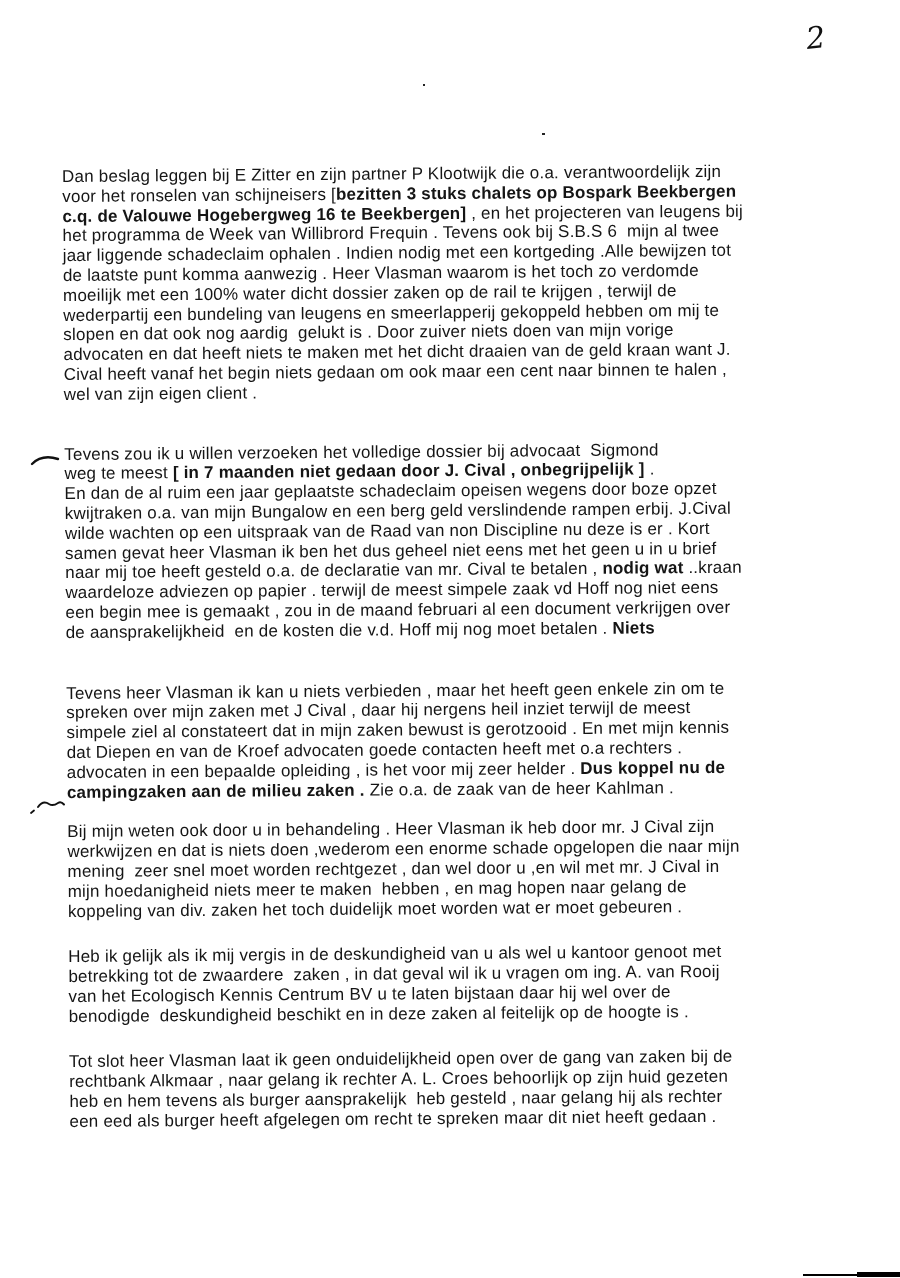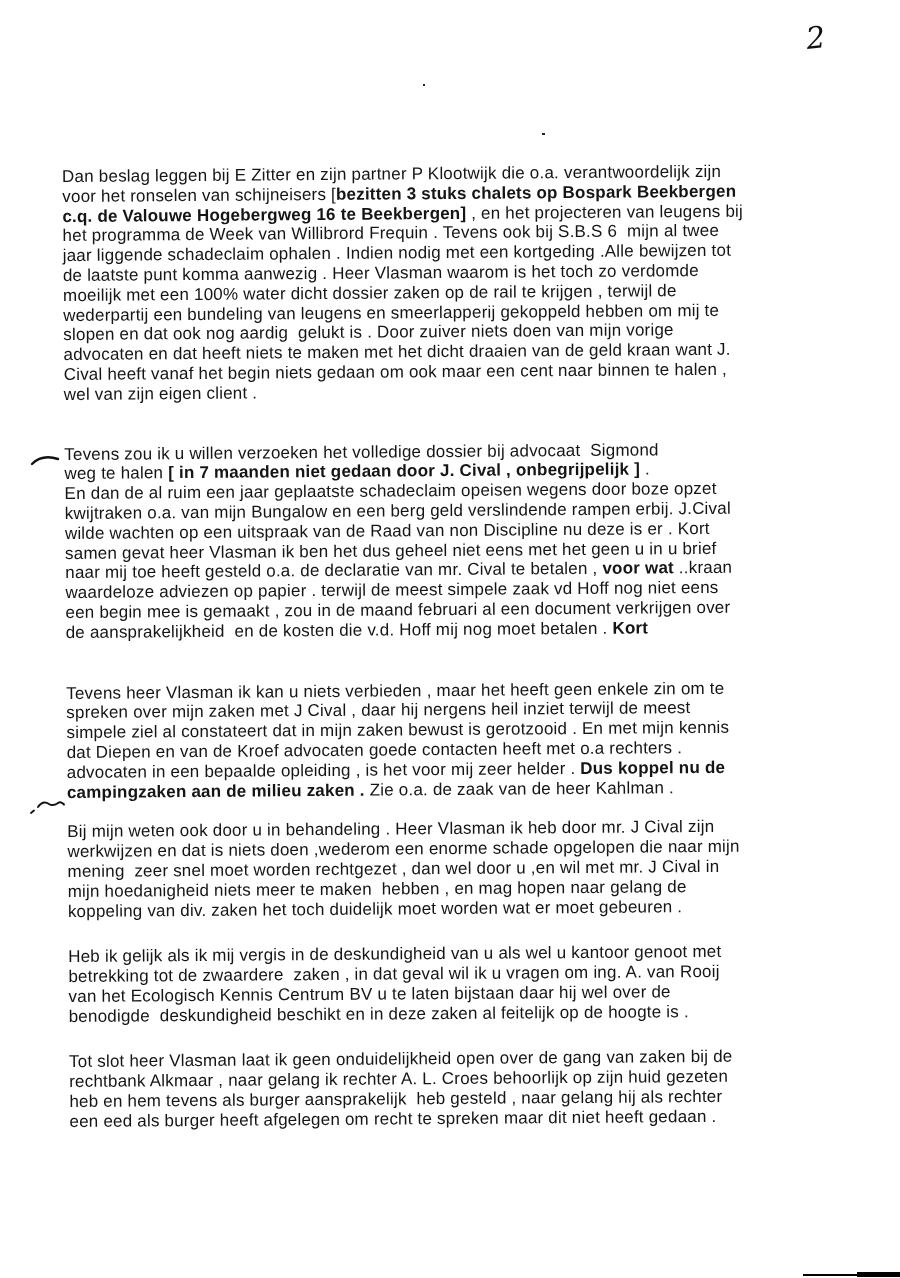--- a/index.html
+++ b/index.html
@@ -93,29 +93,29 @@
         <span class="line"><span>de laatste punt komma aanwezig . Heer Vlasman waarom is het toch zo verdomde</span></span>
         <span class="line"><span>moeilijk met een 100% water dicht dossier zaken op de rail te krijgen , terwijl de</span></span>
         <span class="line"><span>wederpartij een bundeling van leugens en smeerlapperij gekoppeld hebben om mij te</span></span>
         <span class="line"><span>slopen en dat ook nog aardig  gelukt is . Door zuiver niets doen van mijn vorige</span></span>
         <span class="line"><span>advocaten en dat heeft niets te maken met het dicht draaien van de geld kraan want J.</span></span>
         <span class="line"><span>Cival heeft vanaf het begin niets gedaan om ook maar een cent naar binnen te halen ,</span></span>
         <span class="line"><span>wel van zijn eigen client .</span></span>
       </p>
       <p class="para">
         <span class="line"><span>Tevens zou ik u willen verzoeken het volledige dossier bij advocaat  Sigmond</span></span>
-        <span class="line"><span>weg te halen </span><span class="bold">[ in 7 maanden niet gedaan door J. Cival , onbegrijpelijk ]</span><span> .</span></span>
+        <span class="line"><span>weg te meest </span><span class="bold">[ in 7 maanden niet gedaan door J. Cival , onbegrijpelijk ]</span><span> .</span></span>
         <span class="line"><span>En dan de al ruim een jaar geplaatste schadeclaim opeisen wegens door boze opzet</span></span>
         <span class="line"><span>kwijtraken o.a. van mijn Bungalow en een berg geld verslindende rampen erbij. J.Cival</span></span>
         <span class="line"><span>wilde wachten op een uitspraak van de Raad van non Discipline nu deze is er . Kort</span></span>
         <span class="line"><span>samen gevat heer Vlasman ik ben het dus geheel niet eens met het geen u in u brief</span></span>
-        <span class="line"><span>naar mij toe heeft gesteld o.a. de declaratie van mr. Cival te betalen , </span><span class="bold">voor wat</span><span> ..kraan</span></span>
+        <span class="line"><span>naar mij toe heeft gesteld o.a. de declaratie van mr. Cival te betalen , </span><span class="bold">nodig wat</span><span> ..kraan</span></span>
         <span class="line"><span>waardeloze adviezen op papier . terwijl de meest simpele zaak vd Hoff nog niet eens</span></span>
         <span class="line"><span>een begin mee is gemaakt , zou in de maand februari al een document verkrijgen over</span></span>
-        <span class="line"><span>de aansprakelijkheid  en de kosten die v.d. Hoff mij nog moet betalen . </span><span class="bold">Kort</span></span>
+        <span class="line"><span>de aansprakelijkheid  en de kosten die v.d. Hoff mij nog moet betalen . </span><span class="bold">Niets</span></span>
       </p>
       <p class="para">
         <span class="line"><span>Tevens heer Vlasman ik kan u niets verbieden , maar het heeft geen enkele zin om te</span></span>
         <span class="line"><span>spreken over mijn zaken met J Cival , daar hij nergens heil inziet terwijl de meest</span></span>
         <span class="line"><span>simpele ziel al constateert dat in mijn zaken bewust is gerotzooid . En met mijn kennis</span></span>
         <span class="line"><span>dat Diepen en van de Kroef advocaten goede contacten heeft met o.a rechters .</span></span>
         <span class="line"><span>advocaten in een bepaalde opleiding , is het voor mij zeer helder . </span><span class="bold">Dus koppel nu de</span></span>
         <span class="line"><span class="bold">campingzaken aan de milieu zaken .</span><span> Zie o.a. de zaak van de heer Kahlman .</span></span>
       </p>
       <p class="para">

